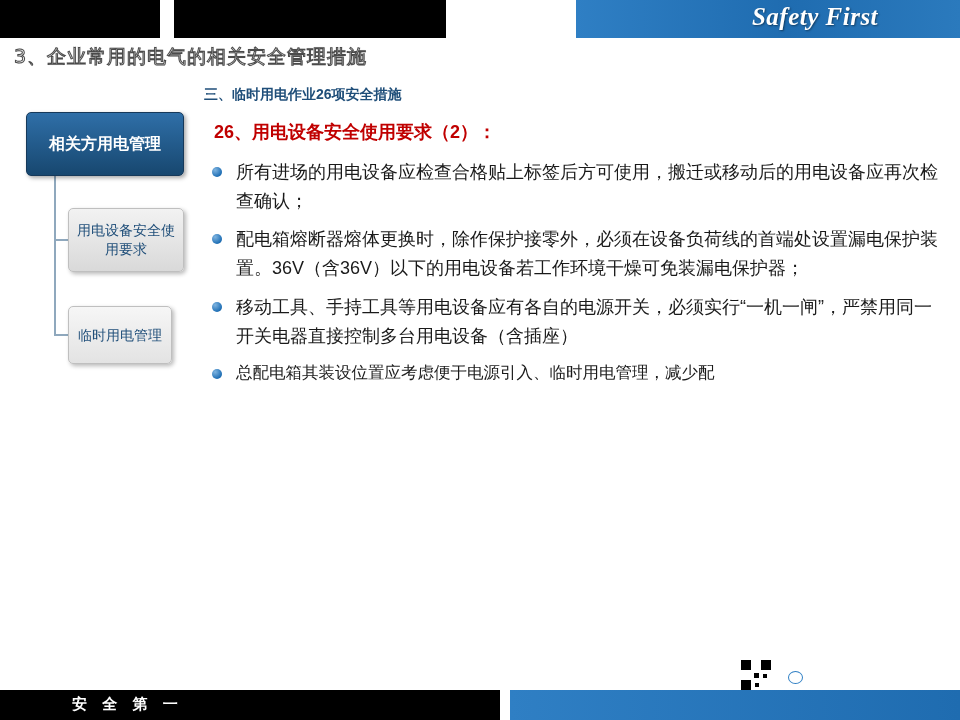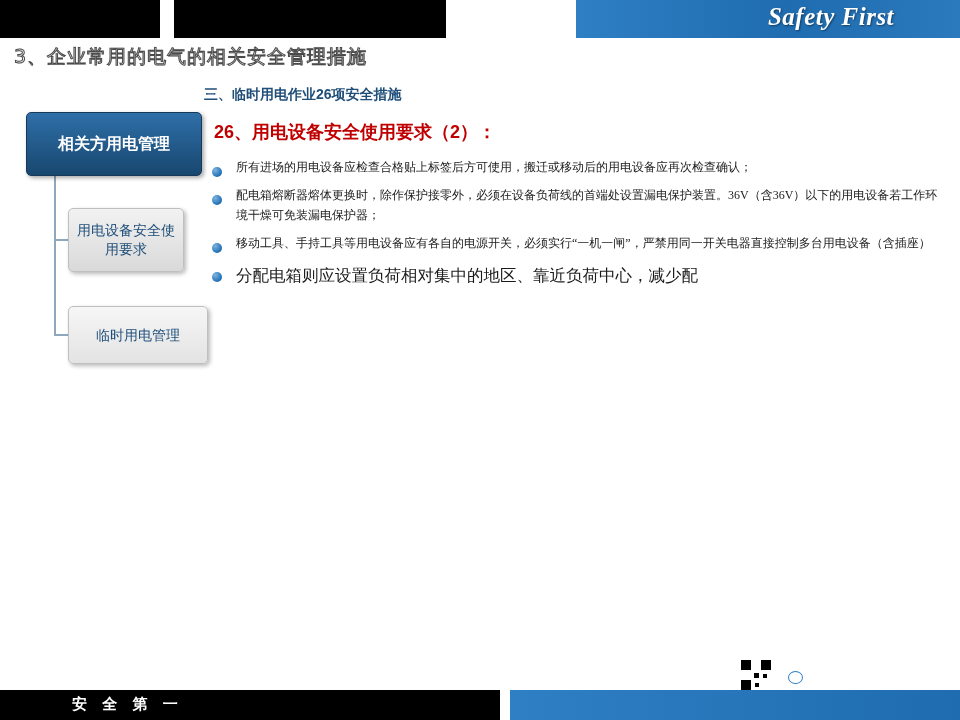--- a/index.html
+++ b/index.html
@@ -49,21 +49,21 @@
     width: 130px; height: 38px;
     background: #ffffff;
   }
   .topbar .seg-blue {
     position: absolute; left: 576px; top: 0;
     width: 384px; height: 38px;
     background: linear-gradient(to right, #2f7fc4, #1f6cb0 55%, #2b7abd);
   }
   .topbar .safety-title {
     position: absolute;
-    left: 716px; top: 3px;
+    left: 700px; top: 3px;
     width: 230px;
     text-align: center;
     color: #ffffff;
     font-size: 25px;
     font-weight: bold;
     font-style: italic;
     font-family: "Liberation Serif", serif;
     letter-spacing: 0.5px;
     text-shadow: 1px 1px 2px rgba(0,0,0,0.45);
   }
@@ -93,40 +93,40 @@
     border-radius: 5px;
     display: flex;
     align-items: center;
     justify-content: center;
     text-align: center;
     line-height: 1.35;
     padding: 4px 6px;
   }
   .flow-box.primary {
     left: 8px; top: 0;
-    width: 176px; height: 64px;
+    width: 158px; height: 64px;
     background: linear-gradient(to bottom, #2f6fa8, #17476f);
     border: 1px solid #16395a;
     color: #ffffff;
     font-size: 16px;
     font-weight: bold;
     box-shadow: 2px 2px 4px rgba(0,0,0,0.35);
   }
   .flow-box.sub1 {
     left: 50px; top: 96px;
     width: 116px; height: 64px;
     background: linear-gradient(to bottom, #f2f2f2, #d9d9d9);
     border: 1px solid #bfbfbf;
     color: #1f4e79;
     font-size: 14px;
     box-shadow: 2px 2px 4px rgba(0,0,0,0.28);
   }
   .flow-box.sub2 {
     left: 50px; top: 194px;
-    width: 140px; height: 58px;
+    width: 104px; height: 58px;
     background: linear-gradient(to bottom, #f6f6f6, #e3e3e3);
     border: 1px solid #bfbfbf;
     color: #1f4e79;
     font-size: 14px;
     box-shadow: 2px 2px 4px rgba(0,0,0,0.28);
   }
   .flow-line-v {
     position: absolute;
     left: 36px; top: 64px;
     width: 2px; height: 160px;
@@ -166,24 +166,24 @@
   }
   .bullets {
     margin: 0;
     padding: 0;
     list-style: none;
   }
   .bullet {
     position: relative;
     padding-left: 36px;
     margin-bottom: 9px;
-    font-size: 12px;
+    font-size: 18px;
     color: #1a1a1a;
     line-height: 1.62;
-    font-family: Liberation Serif, serif;
+    font-family: Liberation Sans, sans-serif;
   }
   .bullet .dot {
     position: absolute;
     left: 12px; top: 9px;
     width: 10px; height: 10px;
     border-radius: 50%;
     background: radial-gradient(circle at 32% 30%, #7fb4e0, #1f6fb5 70%, #14558f);
   }
   .bullet.noindentfirst {
     margin-bottom: 4px;
@@ -316,21 +316,21 @@
         <span class="dot"></span>
         <span>配电箱熔断器熔体更换时，除作保护接零外，必须在设备负荷线的首端处设置漏电保护装置。36V（含36V）以下的用电设备若工作环境干燥可免装漏电保护器；</span>
       </div>
       <div class="bullet">
         <span class="dot"></span>
         <span>移动工具、手持工具等用电设备应有各自的电源开关，必须实行“一机一闸”，严禁用同一开关电器直接控制多台用电设备（含插座）</span>
       </div>
       <div class="bullet noindentfirst">
         <span class="dot"></span>
       </div>
-      <div class="cont-line">分配电箱则应设置负荷相对集中的地区、靠近负荷中心，减少配</div>
+      <div class="cont-line">总配电箱其装设位置应考虑便于电源引入、临时用电管理，减少配</div>
     </div>
   </div>
 
   <div class="qr-block">
     <div class="qr-code"></div>
     <div class="wechat-icon">
       <div class="b1"></div>
       <div class="b2"></div>
     </div>
     <div class="qr-text">每日安全生产</div>

